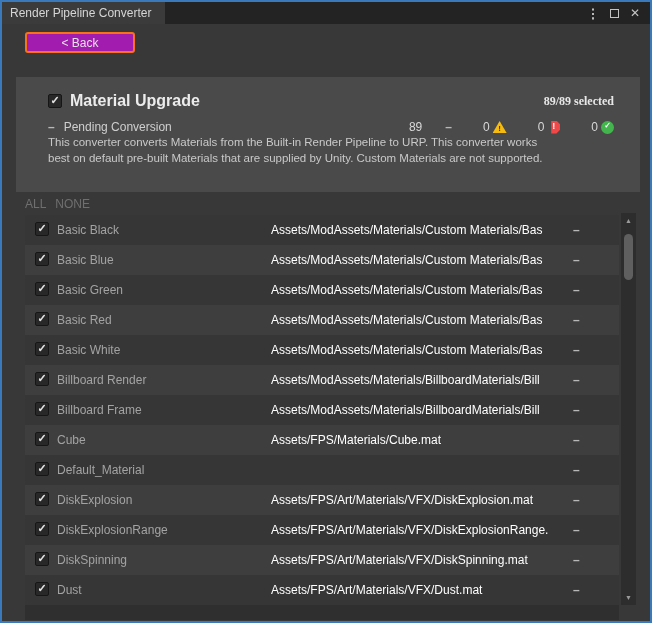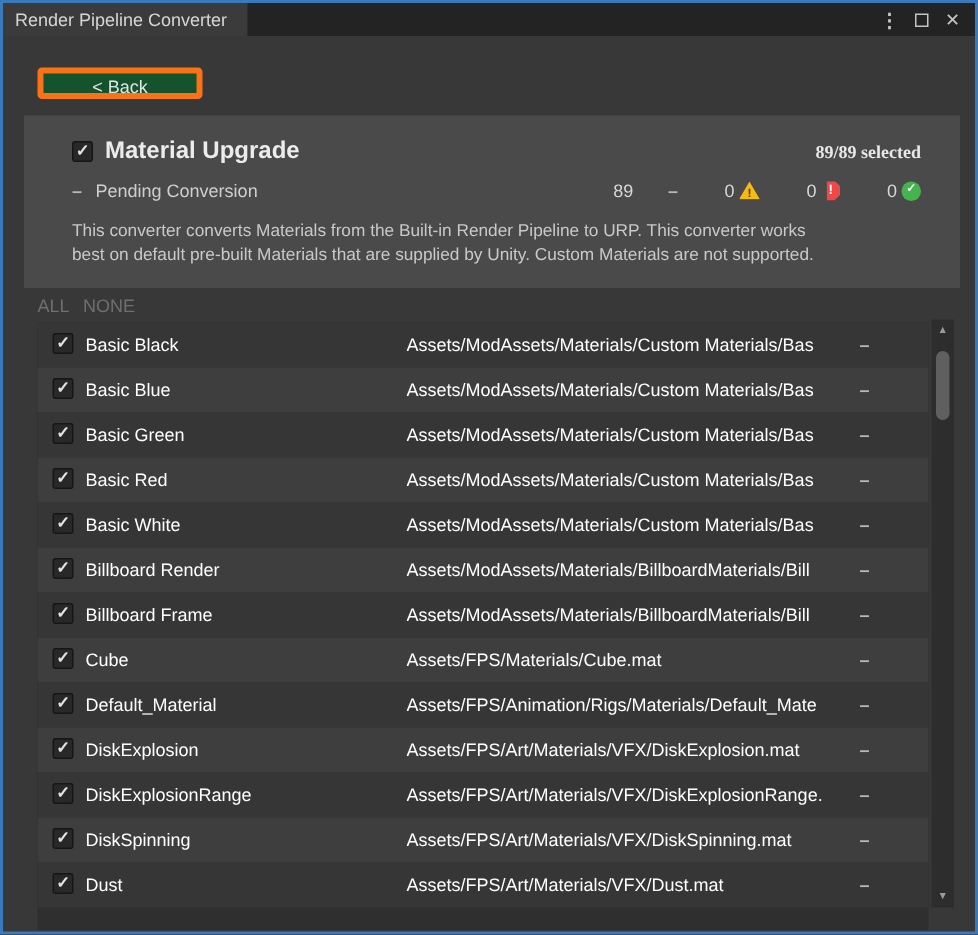--- a/index.html
+++ b/index.html
@@ -22,22 +22,22 @@
   .controls {
     margin-left:auto; display:flex; align-items:center; gap:7px; padding-right:8px;
     color:#c4c4c4;
   }
   .ctrl { cursor:default; display:inline-flex; align-items:center; justify-content:center; width:14px; height:16px; }
   .kebab { font-size:13px; font-weight:bold; letter-spacing:0; }
   .maxbox { width:9px; height:9px; border:1px solid #c4c4c4; display:inline-block; }
   .close-x { font-size:12px; }
   
   .back-btn {
-    position:absolute; left:23px; top:43px; width:110px; height:21px;
-    background:#14532d; border:4px solid #f97316; border-radius:3px;
+    position:absolute; left:23px; top:30px; width:110px; height:21px;
+    background:#a21caf; border:2px solid #f97316; border-radius:3px;
     color:#e4e4e4; font-size:12px; font-family:"Liberation Sans", sans-serif;
     text-align:center; line-height:19px;
   }
   
   .panel {
     position:absolute; left:14px; top:75px; width:624px; height:115px;
     background:#4a4a4a; padding:15px 26px 0 32px;
   }
   .panel-row { display:flex; align-items:center; }
   .checkbox {
@@ -55,36 +55,36 @@
   .pending-label { margin-left:9px; font-size:12px; color:#cfcfcf; }
   .counts { margin-left:auto; display:flex; align-items:center; gap:23px; font-size:12px; color:#d8d8d8; }
   .counts .grp { display:inline-flex; align-items:center; gap:3px; margin-left:8px; }
   .icon { position:relative; display:inline-block; }
   .warn-icon { width:14px; height:12px; background:#f5bb10; clip-path:polygon(50% 0,100% 100%,0 100%); }
   .warn-icon i { position:absolute; left:0; right:0; bottom:0px; text-align:center; font-style:normal; font-weight:bold; font-size:8px; color:#4c3a00; }
   .err-icon { width:13px; height:13px; background:#f04848; clip-path:polygon(30% 0,70% 0,100% 30%,100% 70%,70% 100%,30% 100%); }
   .err-icon i { position:absolute; left:0; right:0; top:0.5px; text-align:center; font-style:normal; font-weight:bold; font-size:9px; color:#ffffff; }
   .ok-icon { width:13px; height:13px; background:#44b54e; border-radius:50%; }
   .ok-icon i { position:absolute; left:0; right:0; top:0.5px; text-align:center; font-style:normal; font-weight:bold; font-size:8px; color:#ffffff; }
-  .description { margin-top:12px; font-size:11.5px; line-height:16px; color:#c9c9c9; white-space:nowrap; overflow:hidden; }
+  .description { margin-top:0; font-size:11.5px; line-height:16px; color:#c9c9c9; white-space:nowrap; overflow:hidden; }
   
   .select-links {
     position:absolute; left:23px; top:195px; display:flex; gap:9px;
     font-size:12px; color:#6f6f6f;
   }
   
   .list {
     position:absolute; left:23px; top:213px; width:594px; height:405px;
     background:#2f2f2f; overflow:hidden;
   }
   .row { position:relative; height:30px; }
   .row:nth-child(odd) { background:#363636; }
   .row:nth-child(even) { background:#3e3e3e; }
   .row .checkbox { position:absolute; left:10px; top:7px; }
-  .row-name { position:absolute; left:32px; top:50%; transform:translateY(-50%); font-size:12px; color:#ffffff; }
+  .row-name { position:absolute; left:32px; top:50%; transform:translateY(-50%); font-size:12px; color:#a3a3a3; }
   .row-path { position:absolute; left:246px; top:50%; transform:translateY(-50%); font-size:12px; color:#ffffff; width:290px; white-space:nowrap; overflow:hidden; }
   .row-dash { position:absolute; left:548px; top:50%; transform:translateY(-50%); }
   
   .scrollbar {
     position:absolute; left:619px; top:211px; width:15px; height:392px;
     background:#2d2d2d;
   }
   .arrow { position:absolute; left:0; width:100%; text-align:center; font-size:7px; color:#9a9a9a; }
   .arrow.up { top:4px; }
   .arrow.down { bottom:4px; }
@@ -209,21 +209,20 @@
     <div class="row">
       <span class="checkbox checked"></span>
       <span class="row-name">Cube</span>
       <span class="row-path">Assets/FPS/Materials/Cube.mat</span>
       <span class="row-dash dash">–</span>
     </div>
 
     <div class="row">
       <span class="checkbox checked"></span>
       <span class="row-name">Default_Material</span>
-      <span class="row-path">Assets/FPS/Animation/Rigs/Materials/Default_Mate</span>
       <span class="row-dash dash">–</span>
     </div>
 
     <div class="row">
       <span class="checkbox checked"></span>
       <span class="row-name">DiskExplosion</span>
       <span class="row-path">Assets/FPS/Art/Materials/VFX/DiskExplosion.mat</span>
       <span class="row-dash dash">–</span>
     </div>
 

